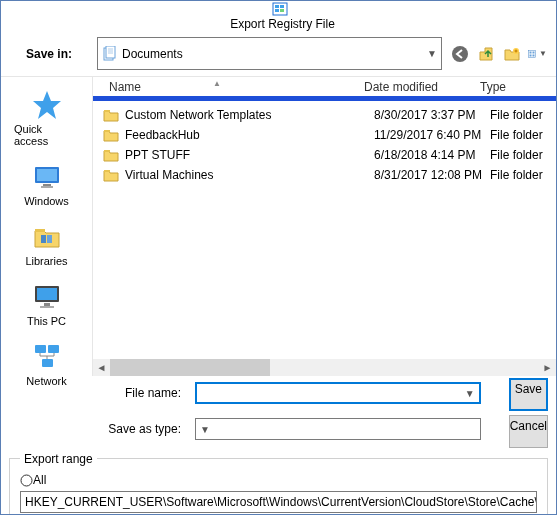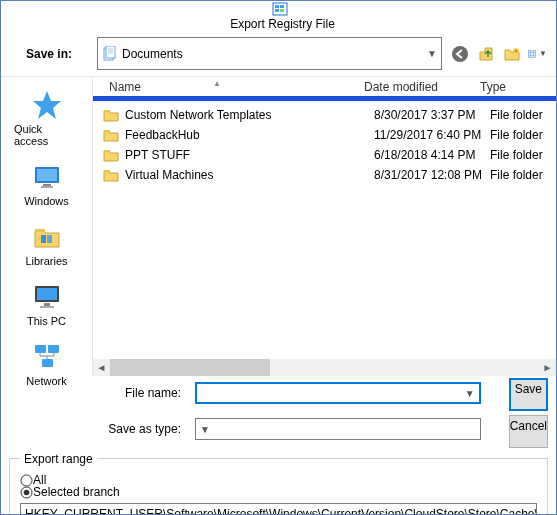--- a/index.html
+++ b/index.html
@@ -270,25 +270,16 @@
 <div class="fieldset">
   <span class="legend">Export range</span>
   <div class="radio-row">
     <span>
         <svg width="13" height="13" viewBox="0 0 13 13">
           <circle cx="6.5" cy="6.5" r="5.5" fill="#fff" stroke="#333"></circle>
         </svg>
       </span>
     <span>All</span>
   </div>
-  <div class="radio-row">
-    <span>
-        <svg width="13" height="13" viewBox="0 0 13 13">
-          <circle cx="6.5" cy="6.5" r="5.5" fill="#fff" stroke="#333"></circle>
-          <circle cx="6.5" cy="6.5" r="2.8" fill="#333"></circle>
-        </svg>
-      </span>
-    <span>Selected branch</span>
-  </div>
   <div class="path-input">
     <span>HKEY_CURRENT_USER\Software\Microsoft\Windows\CurrentVersion\CloudStore\Store\Cache\Def</span>
   </div>
 </div>
 
 </body></html>

